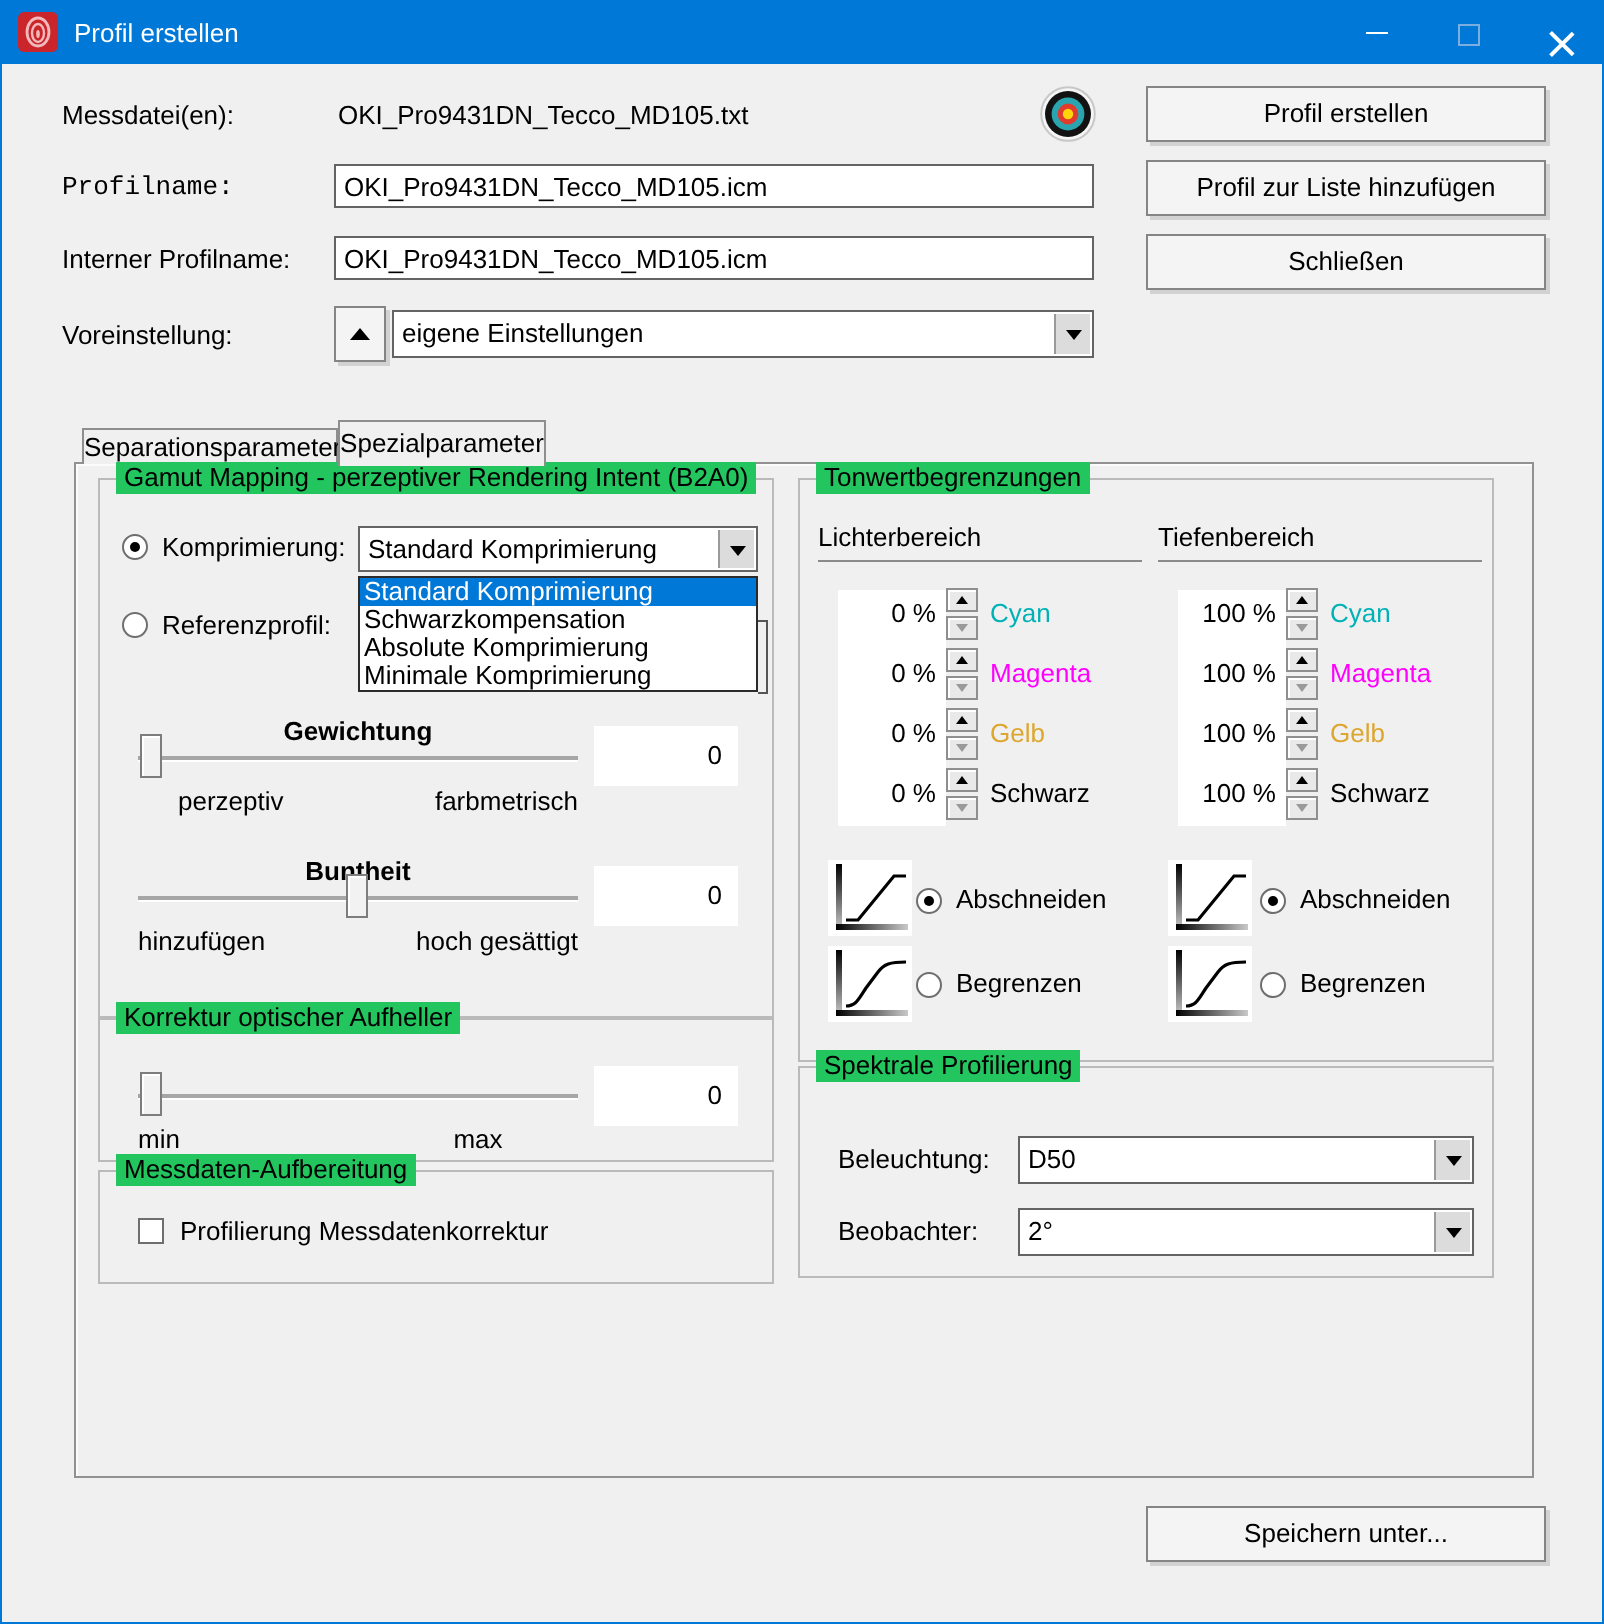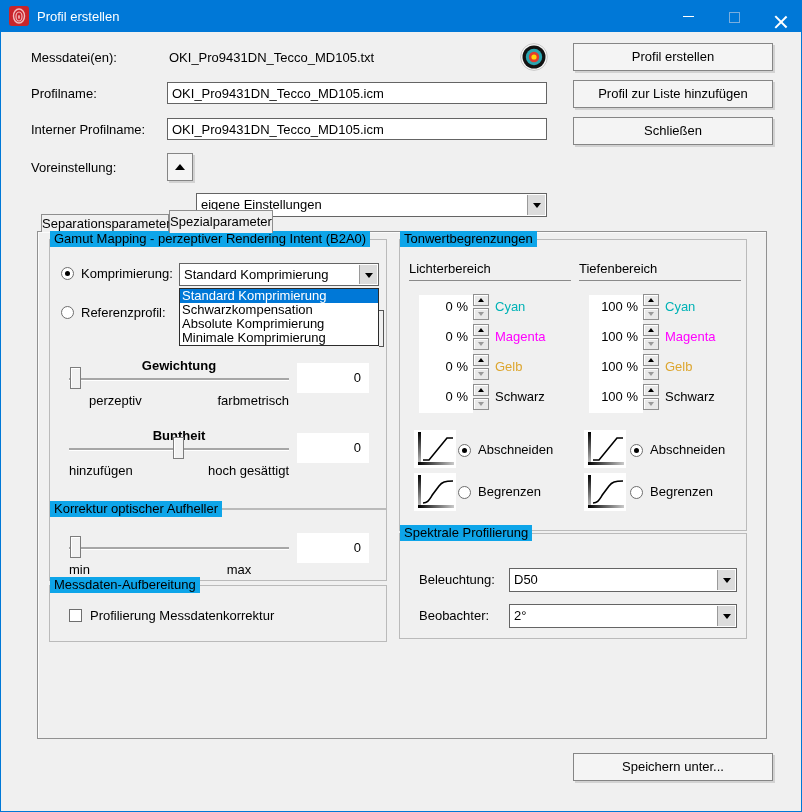--- a/index.html
+++ b/index.html
@@ -20,21 +20,21 @@
   
   .label{height:16px;line-height:16px;white-space:nowrap;}
   .textinput{background:#fff;border:1px solid #646464;font-family:"Liberation Sans",sans-serif;font-size:13px;padding:0 4px;box-sizing:border-box;}
   .btn{background:#f4f4f4;border:1px solid #858585;box-shadow:2px 2px 0 rgba(0,0,0,0.12);text-align:center;box-sizing:border-box;}
   .combo{background:#fff;border:1px solid #646464;box-sizing:border-box;}
   .combo .combo-text{position:absolute;left:4px;top:0;bottom:0;line-height:21px;white-space:nowrap;}
   .combo .dd-btn{position:absolute;right:1px;top:1px;bottom:1px;width:17px;background:#dcdcdc;border-left:1px solid #9a9a9a;}
   .tri-down{position:absolute;left:50%;top:50%;margin:-2px 0 0 -4px;width:0;height:0;border-left:4px solid transparent;border-right:4px solid transparent;border-top:5px solid #000;}
   .tri-up{position:absolute;left:50%;top:50%;margin:-3px 0 0 -5px;width:0;height:0;border-left:5px solid transparent;border-right:5px solid transparent;border-bottom:6px solid #000;}
   .groupbox{position:absolute;border:1px solid #bababa;box-sizing:border-box;}
-  .group-title{position:absolute;top:-9px;left:0;background:#0ea5e9;padding:0 4px;height:16px;line-height:16px;white-space:nowrap;}
+  .group-title{position:absolute;top:-9px;left:8px;background:#22c55e;padding:0 4px;height:16px;line-height:16px;white-space:nowrap;}
   .radio{width:13px;height:13px;border:1px solid #6e6e6e;border-radius:50%;background:#fff;box-sizing:border-box;}
   .radio.sel::after{content:"";position:absolute;left:3px;top:3px;width:5px;height:5px;border-radius:50%;background:#000;}
   .checkbox{width:13px;height:13px;border:1px solid #6e6e6e;background:#fff;box-sizing:border-box;}
   .slider-track{position:absolute;left:0;right:0;top:11px;height:2px;background:#a6a6a6;box-shadow:0 1px 0 #fff;}
   .slider-thumb{position:absolute;top:0;width:11px;height:22px;background:#f2f2f2;border:1px solid #7d7d7d;box-shadow:inset 1px 1px 0 #fff;box-sizing:border-box;}
   .valuebox{background:#fff;text-align:right;padding-right:8px;box-sizing:border-box;line-height:30px;}
   .slider-title{font-weight:bold;text-align:center;margin-top:8px;}
   
   .tab{position:absolute;background:#f0f0f0;border:1px solid #8e8e8e;border-bottom:none;text-align:center;box-sizing:border-box;}
   .tab-frame{position:absolute;border:1px solid #919191;background:#f0f0f0;box-shadow:inset 1px 1px 0 #fbfbfb;box-sizing:border-box;}
@@ -82,31 +82,31 @@
   <div class="abs" style="left:519px;top:42px;width:28px;height:28px;">
     <svg width="28" height="28" viewBox="0 0 28 28">
       <circle cx="14" cy="14" r="13.4" fill="#f5f5f5" stroke="#c8c8c8" stroke-width="1"></circle>
       <circle cx="14" cy="14" r="11.5" fill="#121212"></circle>
       <circle cx="14" cy="14" r="8.2" fill="#2aa5b0"></circle>
       <circle cx="14" cy="14" r="5.2" fill="#e23b2e"></circle>
       <circle cx="14" cy="14" r="2.6" fill="#ffd60a"></circle>
     </svg>
   </div>
 
-  <div class="abs label" style="left:30px;top:85px;">Profilname:</div>
+  <div class="abs label" style="left:30px;top:85px;font-family:Liberation Mono, monospace;">Profilname:</div>
   <input class="abs textinput" style="left: 166px; top: 81px; width: 380px; height: 22px;" value="OKI_Pro9431DN_Tecco_MD105.icm">
 
   <div class="abs label" style="left:30px;top:121px;">Interner Profilname:</div>
   <input class="abs textinput" style="left: 166px; top: 117px; width: 380px; height: 22px;" value="OKI_Pro9431DN_Tecco_MD105.icm">
 
   <div class="abs label" style="left:30px;top:159px;">Voreinstellung:</div>
   <div class="abs btn" style="left:166px;top:152px;width:26px;height:28px;">
       <span class="tri-up"></span>
     </div>
-  <div class="abs combo" style="left:195px;top:154px;width:351px;height:24px;margin-top:38px;">
+  <div class="abs combo" style="left:195px;top:154px;width:351px;height:24px;">
     <span class="combo-text" style="line-height:22px;">eigene Einstellungen</span>
     <span class="dd-btn">
         <span class="tri-down"></span>
       </span>
   </div>
 
   <div class="abs btn" style="left:572px;top:42px;width:200px;height:28px;line-height:26px;">Profil erstellen</div>
   <div class="abs btn" style="left:572px;top:79px;width:200px;height:28px;line-height:26px;">Profil zur Liste hinzufügen</div>
   <div class="abs btn" style="left:572px;top:116px;width:200px;height:28px;line-height:26px;">Schließen</div>
 

